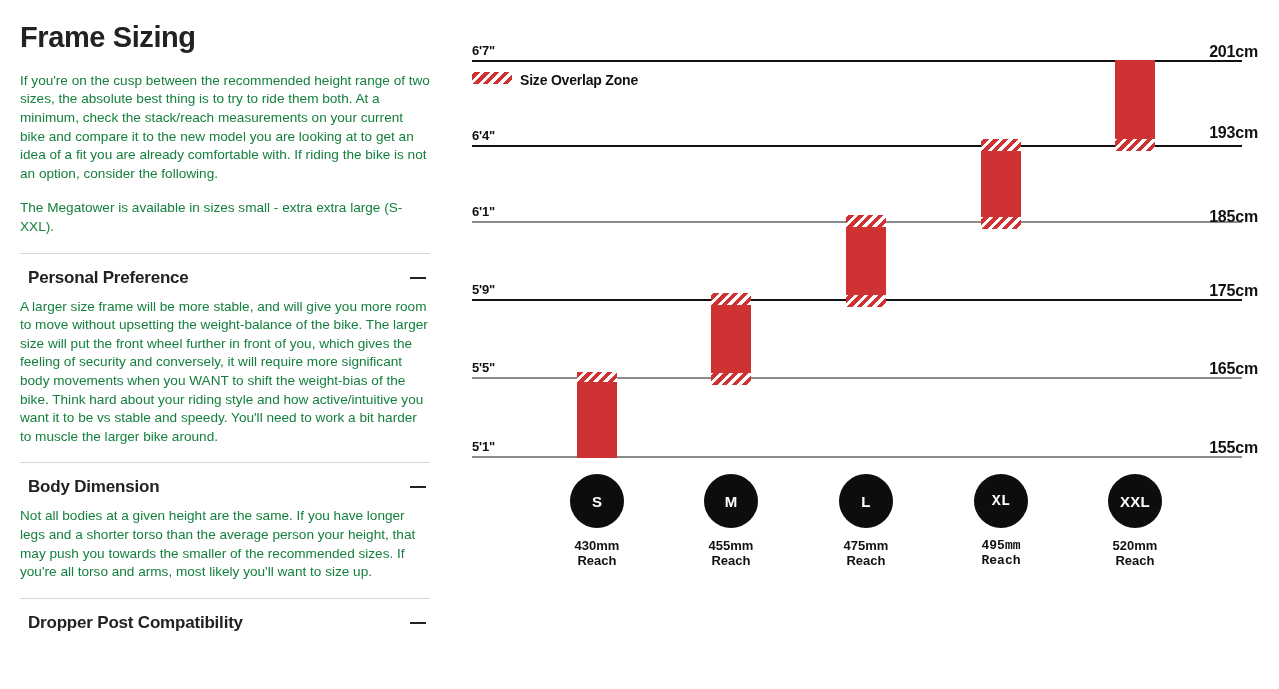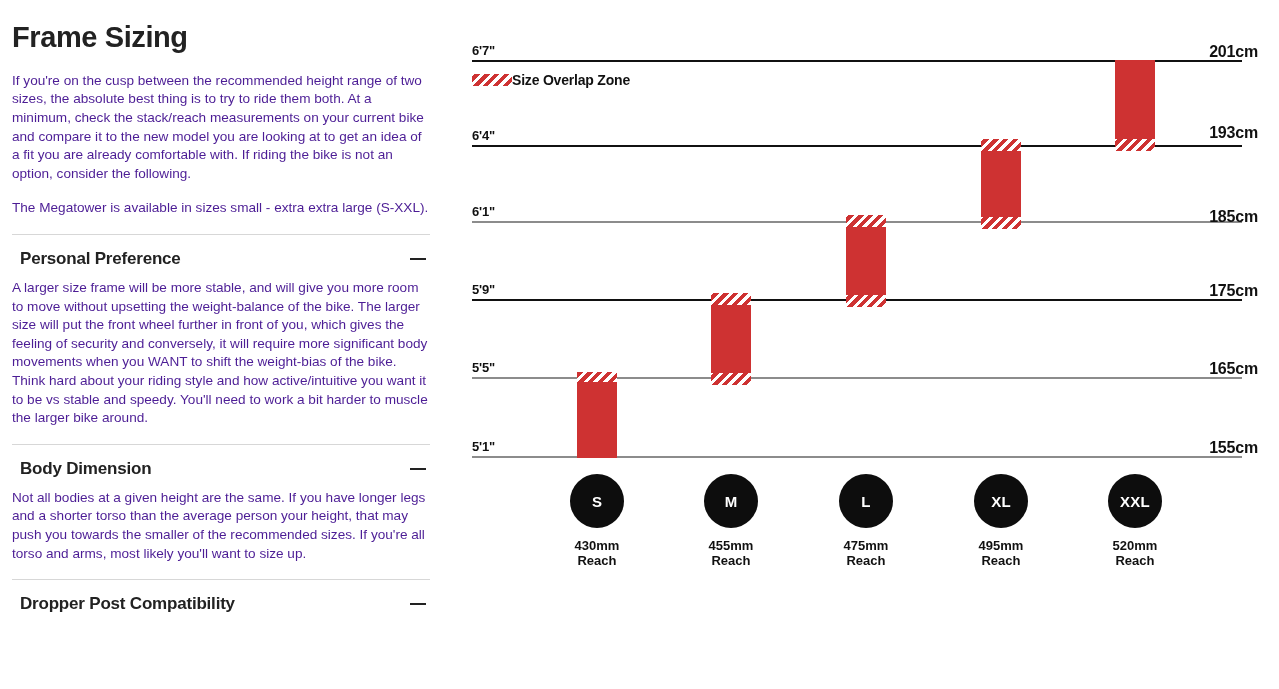--- a/index.html
+++ b/index.html
@@ -15,37 +15,37 @@
     overflow: hidden;
     position: relative;
   }
 
   
   #left-column {
     position: absolute;
     left: 0; top: 0;
     width: 440px;
     height: 689px;
-    padding: 22px 10px 0 12px;
+    padding: 22px 10px 0 20px;
     box-sizing: border-box;
   }
 
   #page-title {
     font-size: 29px;
     font-weight: 700;
     letter-spacing: -0.4px;
     color: #222222;
     margin: 0 0 18px 0;
     line-height: 1.1;
   }
 
   .body-text {
     font-size: 13.6px;
     line-height: 18.6px;
-    color: #4c1d95;
+    color: #15803d;
     margin: 0 0 16px 0;
   }
   .body-text.tight { margin-bottom: 8px; }
 
   .accordion-section {
     border-top: 1px solid #d7d7d7;
     padding-top: 14px;
     margin-top: 16px;
   }
   .accordion-head {
@@ -140,22 +140,21 @@
   }
   .overlap-zone.top { top: 0; }
   .overlap-zone.bottom { bottom: 0; }
 
   
   #chart-legend {
     position: absolute;
     left: 32px;
     top: 72px;
     display: flex;
-    align-items: center;
-    gap: 0;
+    gap: 8px;
   }
   #legend-swatch {
     width: 40px;
     height: 12px;
     background-color: #CE3232;
     background-image: repeating-linear-gradient(
       -45deg,
       #ffffff 0px, #ffffff 3px,
       #CE3232 3px, #CE3232 7px
     );
@@ -304,21 +303,21 @@
           <div>Reach</div>
         </div>
       </div>
       <div class="size-marker" style="left: 426px; top: 4px;">
         <div class="size-circle">L</div>
         <div class="size-reach">
           <div>475mm</div>
           <div>Reach</div>
         </div>
       </div>
-      <div class="size-marker" style="left: 561px; top: 4px;">
+      <div class="size-marker" style="left: 561px; top: 4px; font-family: Liberation Mono, monospace;">
         <div class="size-circle">XL</div>
         <div class="size-reach">
           <div>495mm</div>
           <div>Reach</div>
         </div>
       </div>
       <div class="size-marker" style="left: 695px; top: 4px;">
         <div class="size-circle">XXL</div>
         <div class="size-reach">
           <div>520mm</div>

